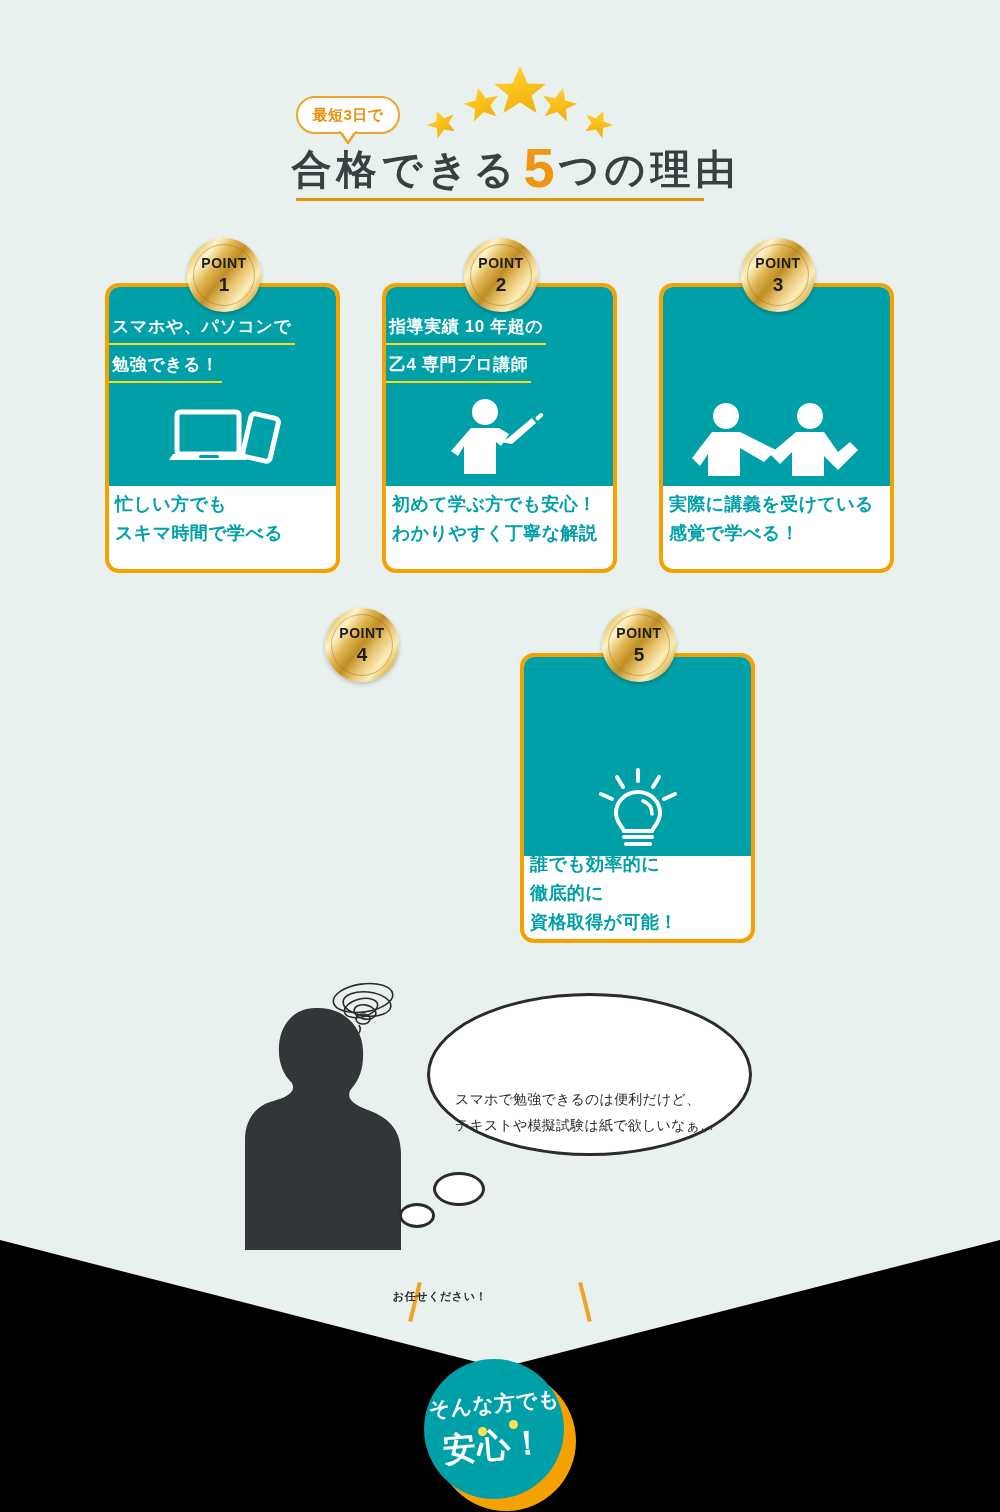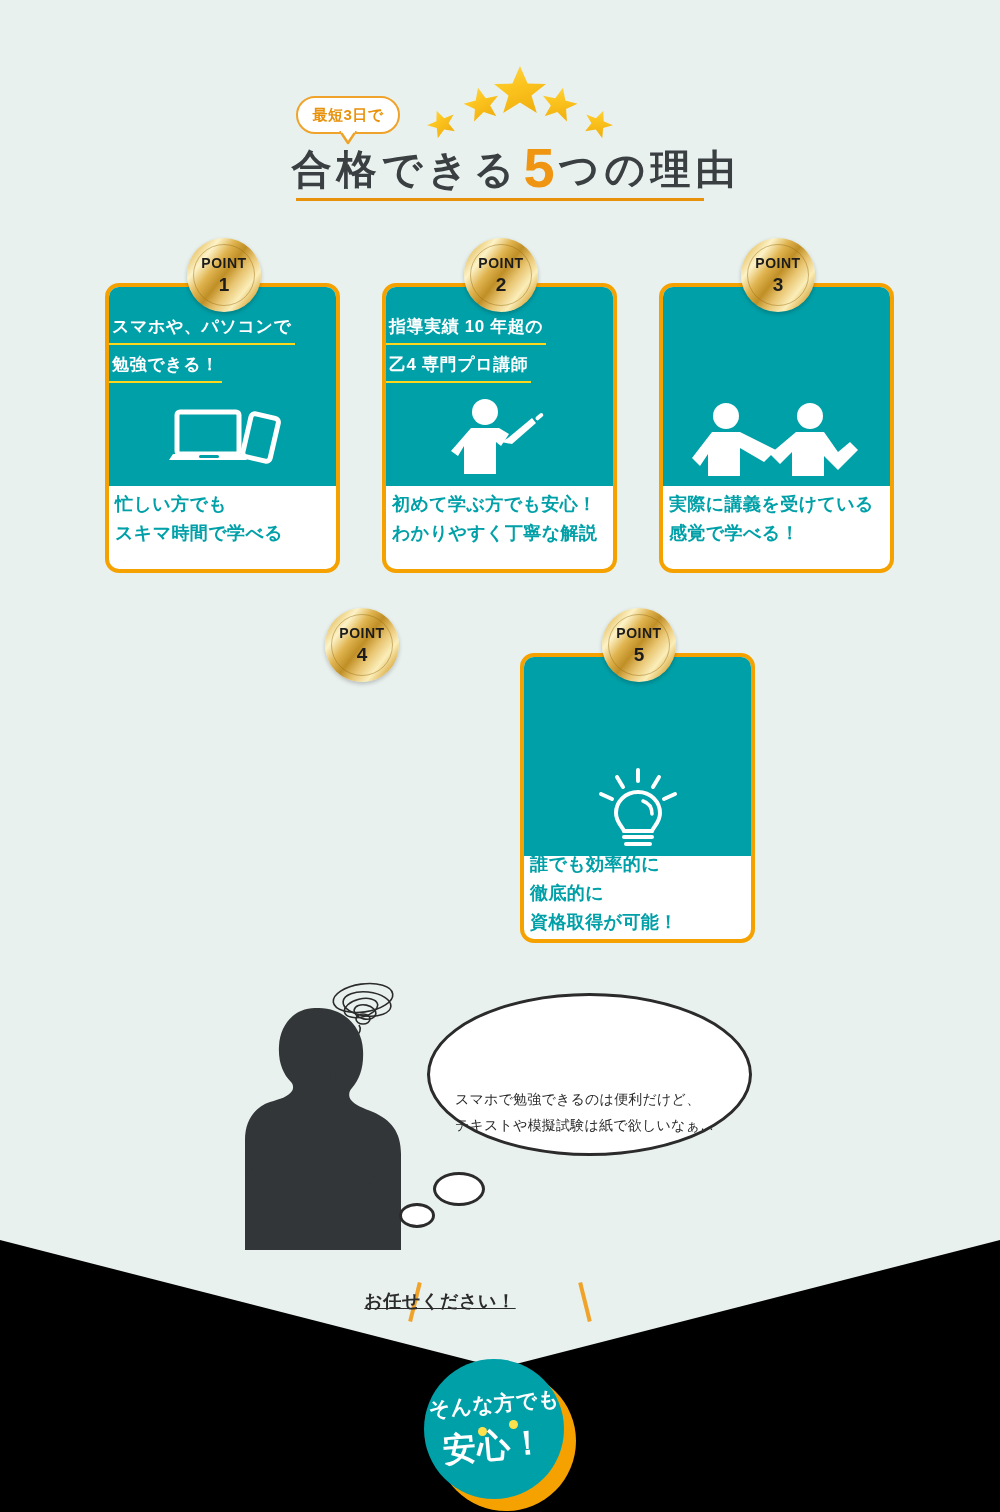--- a/index.html
+++ b/index.html
@@ -162,23 +162,22 @@
     position: absolute; left: 399px; top: 1203px;
     width: 36px; height: 25px;
     background: #fff; border: 3px solid #2b2b2b;
     border-radius: 50%;
   }
 
   
   .omakase {
     position: absolute; left: 0; top: 1289px; width: 880px;
     text-align: center;
-    color: #2b2b2b; font-size: 18px; font-weight: 700;
+    color: #2b2b2b; font-size: 11px; font-weight: 700;
     letter-spacing: .6px;
-    text-decoration: underline;
   }
   .slash { position: absolute; width: 4px; height: 40px; background: #f0a32a; top: 1282px; }
   .slash-l { left: 413px; transform: rotate(14deg); }
   .slash-r { left: 583px; transform: rotate(-14deg); }
 
   .anshin-shadow {
     position: absolute; left: 436px; top: 1371px;
     width: 140px; height: 140px;
     border-radius: 50%;
     background: #f5a200;

